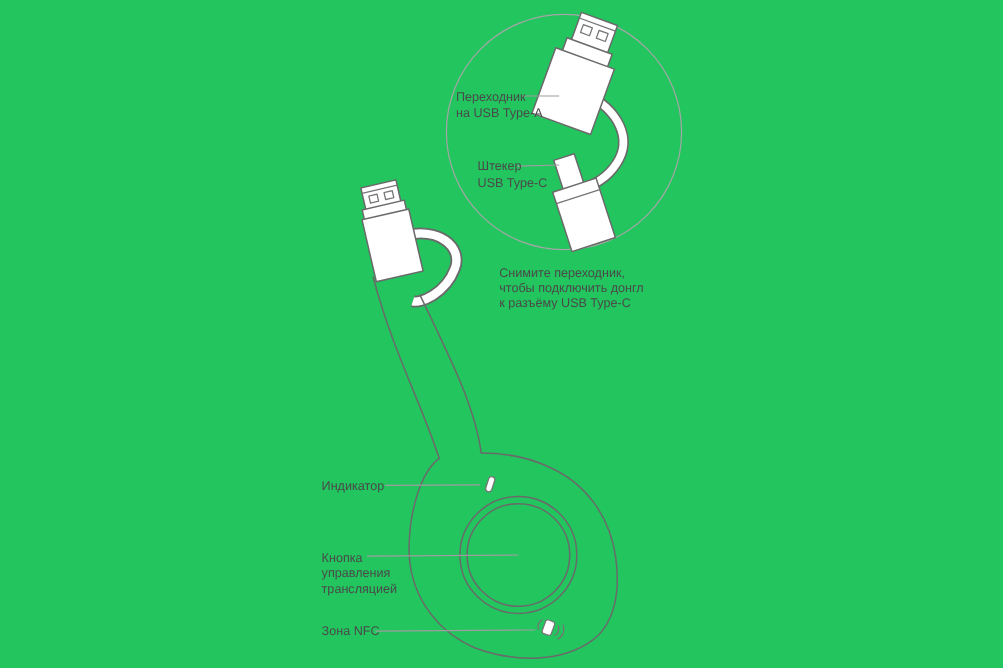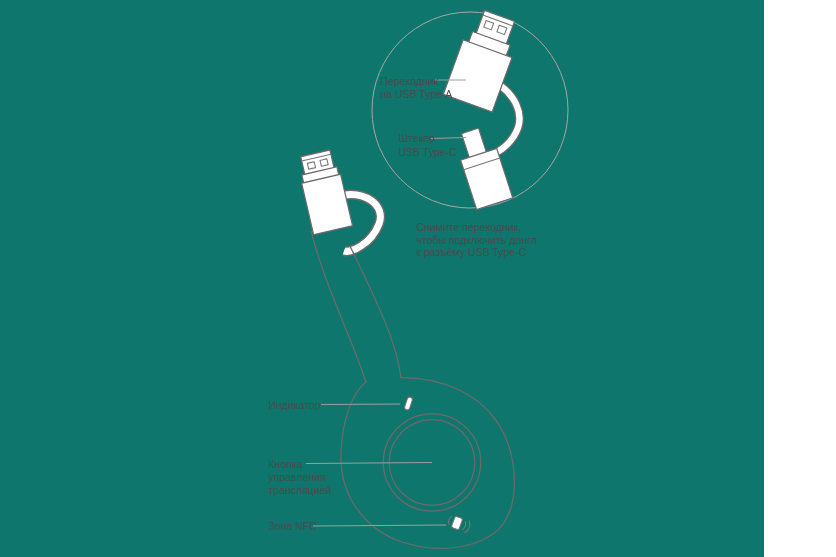--- a/index.html
+++ b/index.html
@@ -1,16 +1,16 @@
 <!DOCTYPE html>
 <html><head>
 <meta charset="utf-8">
 <style>
   html,body { margin:0; padding:0; background:#ffffff; }
-  .stage { position:relative; width:764px; height:557px; background:#0f766e; overflow:hidden; }
+  .stage { position:relative; width:836px; height:557px; background:#22c55e; overflow:hidden; }
   svg { display:block; }
   .outline   { fill:none; stroke:#6a6a6a; stroke-width:1.25; stroke-linejoin:round; stroke-linecap:round; }
   .fillwhite { fill:#ffffff; stroke:#6a6a6a; stroke-width:1.25; stroke-linejoin:round; }
   .thin      { fill:none; stroke:#757575; stroke-width:1.05; stroke-linejoin:round; }
   .thinw     { fill:#ffffff; stroke:#757575; stroke-width:1.05; stroke-linejoin:round; }
   .tube-out  { fill:none; stroke:#6a6a6a; stroke-width:10; stroke-linecap:butt; }
   .tube-in   { fill:none; stroke:#ffffff; stroke-width:7;  stroke-linecap:butt; }
   .cable-out { fill:none; stroke:#6a6a6a; stroke-width:9;  stroke-linecap:butt; }
   .cable-in  { fill:none; stroke:#ffffff; stroke-width:6.4;stroke-linecap:butt; }
   .callout-circle { fill:none; stroke:#a6a6a6; stroke-width:1; }

